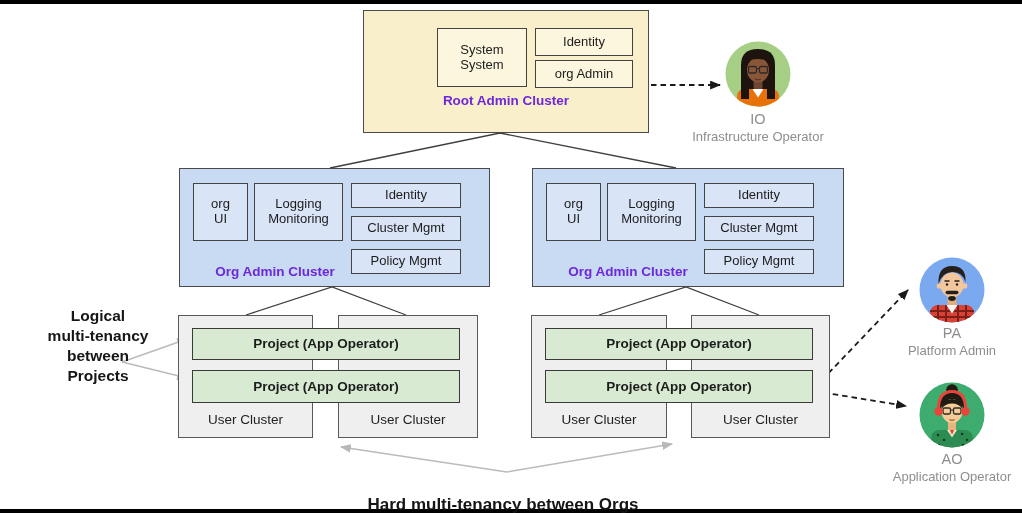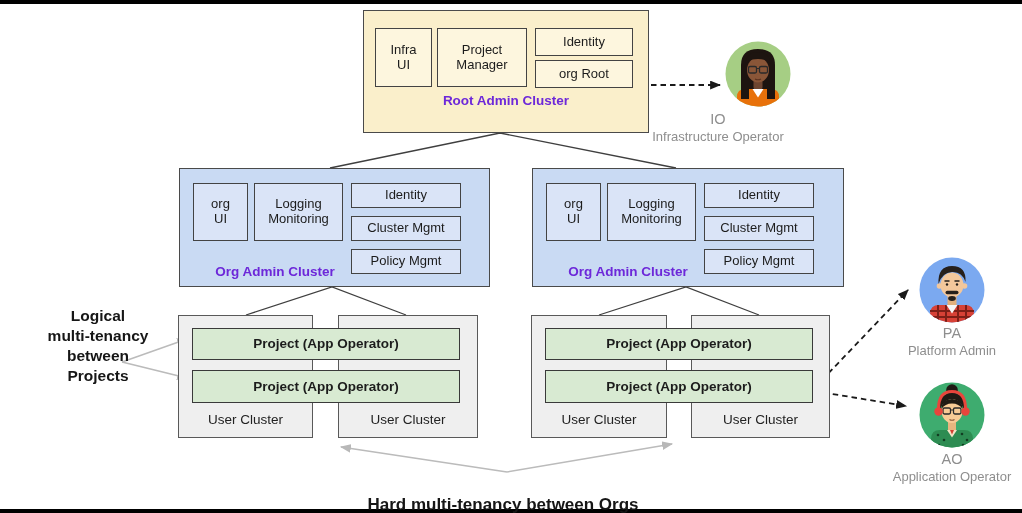--- a/index.html
+++ b/index.html
@@ -62,31 +62,28 @@
     <line x1="651" y1="85" x2="720" y2="85" stroke="#1a1a1a" stroke-width="1.8" stroke-dasharray="5.5 4" marker-end="url(#mBlack)"></line>
     <line x1="822" y1="380" x2="908" y2="290" stroke="#1a1a1a" stroke-width="1.8" stroke-dasharray="5.5 4" marker-end="url(#mBlack)"></line>
     <line x1="814" y1="391" x2="906" y2="406" stroke="#1a1a1a" stroke-width="1.8" stroke-dasharray="5.5 4" marker-end="url(#mBlack)"></line>
     <line x1="122" y1="362" x2="187" y2="339" stroke="#BBBBBB" stroke-width="1.5" marker-end="url(#mGray)"></line>
     <line x1="122" y1="362" x2="187" y2="378" stroke="#BBBBBB" stroke-width="1.5" marker-end="url(#mGray)"></line>
     <line x1="507" y1="472" x2="341" y2="447" stroke="#BBBBBB" stroke-width="1.5" marker-end="url(#mGray)"></line>
     <line x1="507" y1="472" x2="672" y2="444" stroke="#BBBBBB" stroke-width="1.5" marker-end="url(#mGray)"></line>
   </svg>
 
   <div class="box cluster-outer root-outer" style="left:363px;top:10px;width:286px;height:123px;">
-    <div class="box root-inner narrow" style="left:11px;top:17px;width:57px;height:59px;">
-        <span>Infra UI</span>
-      </div>
     <div class="box root-inner" style="left:73px;top:17px;width:90px;height:59px;">
-        <span>Project Manager</span>
+        <span>System System</span>
       </div>
     <div class="box root-inner" style="left:171px;top:17px;width:98px;height:28px;">
         <span>Identity</span>
       </div>
     <div class="box root-inner" style="left:171px;top:49px;width:98px;height:28px;">
-        <span>org Root</span>
+        <span>org Admin</span>
       </div>
     <div class="cluster-title" style="left:0;right:0;top:82px;">
       <div>Root Admin Cluster</div>
     </div>
   </div>
 
   <div class="box cluster-outer org-outer" style="left:179px;top:168px;width:311px;height:119px;">
     <div class="box org-inner narrow" style="left:13px;top:14px;width:55px;height:58px;">
         <span>org UI</span>
       </div>
@@ -163,21 +160,21 @@
       <rect x="16" y="26" width="8" height="32" fill="#1D1410"></rect>
       <rect x="42" y="26" width="8" height="32" fill="#1D1410"></rect>
       <ellipse cx="33" cy="29" rx="11" ry="12.5" fill="#8A5638"></ellipse>
       <path d="M20,27 Q20,11 33,11 Q46,11 46,27 Q46,18 33,18 Q20,18 20,27 Z" fill="#1D1410"></path>
       <rect x="23.5" y="25.5" width="8" height="6.5" rx="1.5" fill="none" stroke="#2A2A2A" stroke-width="1.3"></rect>
       <rect x="34.5" y="25.5" width="8" height="6.5" rx="1.5" fill="none" stroke="#2A2A2A" stroke-width="1.3"></rect>
       <line x1="31.5" y1="27.5" x2="34.5" y2="27.5" stroke="#2A2A2A" stroke-width="1.2"></line>
       <path d="M30,38 Q33,39.6 36,38" fill="none" stroke="#5C3220" stroke-width="1.1"></path>
     </g>
   </svg>
-  <div class="caption" style="left:618px;top:110px;width:200px;text-align:center;">
+  <div class="caption" style="left:658px;top:110px;width:200px;text-align:center;">
     <div class="abbr">IO</div>
     <div class="role">Infrastructure Operator</div>
   </div>
 
   <svg class="abs" style="left:919px;top:257px;" width="66" height="66" viewBox="0 0 66 66">
     <clipPath id="clipPA">
         <circle cx="33" cy="33" r="32.5"></circle>
       </clipPath>
     <circle cx="33" cy="33" r="32.5" fill="#7BA9F0"></circle>
     <g clip-path="url(#clipPA)">

